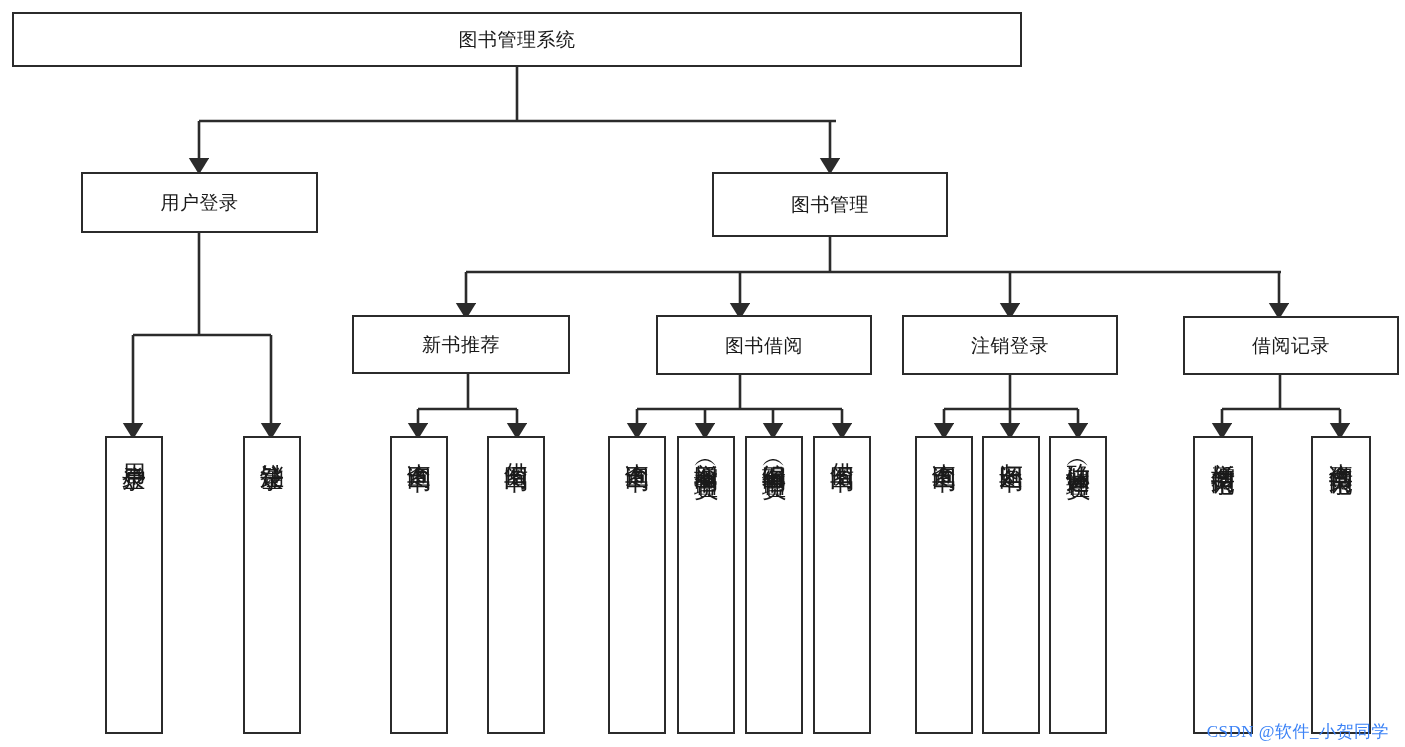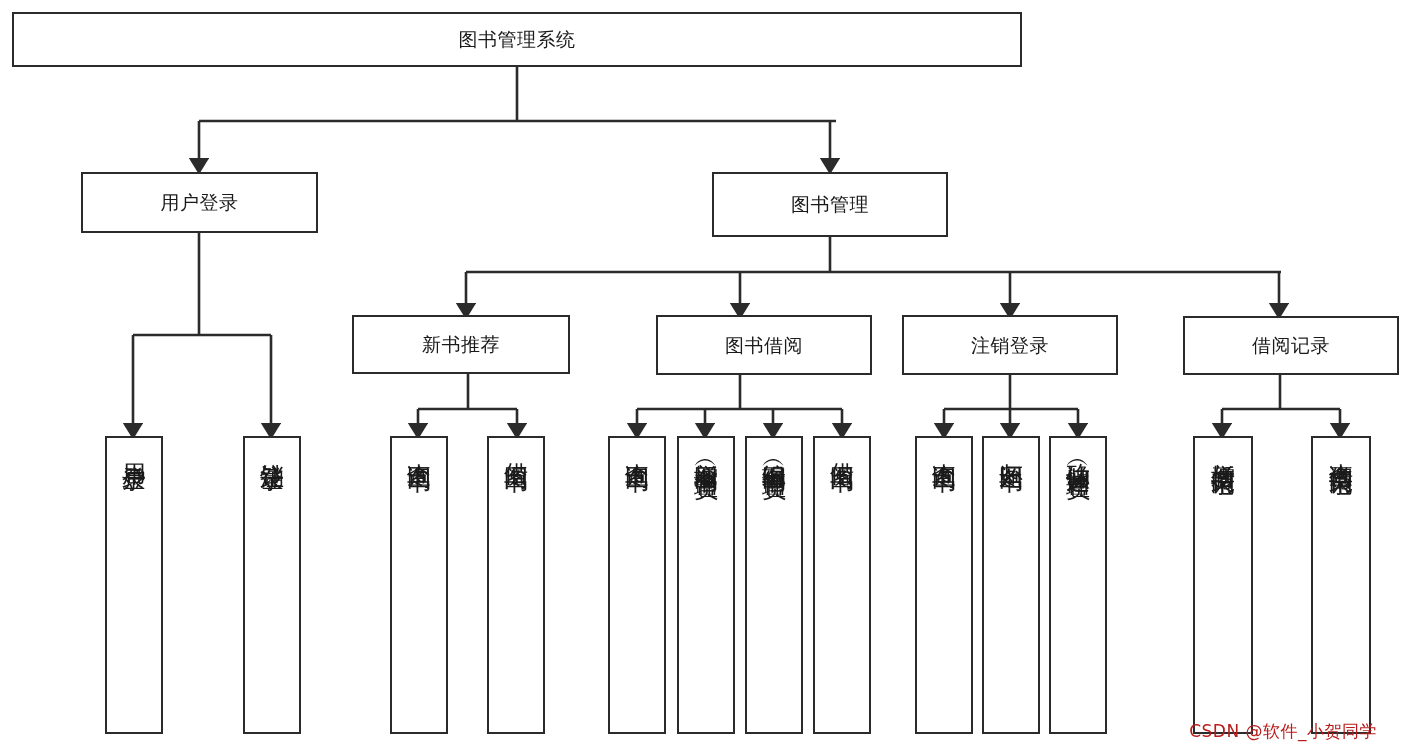--- a/index.html
+++ b/index.html
@@ -56,27 +56,28 @@
   .v-node .node-label {
     writing-mode: vertical-rl;
     text-orientation: upright;
     font-size: 24px;
     line-height: 1.0;
     letter-spacing: 2px;
     max-height: 100%;
   }
   #watermark {
     position: absolute;
-    right: 28px;
+    right: 16px;
     bottom: 4px;
     font-size: 17px;
-    color: #b91c1c;
+    color: #3b82f6;
     letter-spacing: 0.5px;
     white-space: nowrap;
     user-select: none;
+    font-family: Liberation Serif, serif;
   }
 </style>
 </head>
 <body>
 
 <div id="diagram-root">
 
   <svg id="diagram-svg" viewBox="0 0 1405 747" xmlns="http://www.w3.org/2000/svg">
     <defs>
       <marker id="arrow" markerWidth="10" markerHeight="10" refX="3.2" refY="4" orient="auto" markerUnits="strokeWidth">

